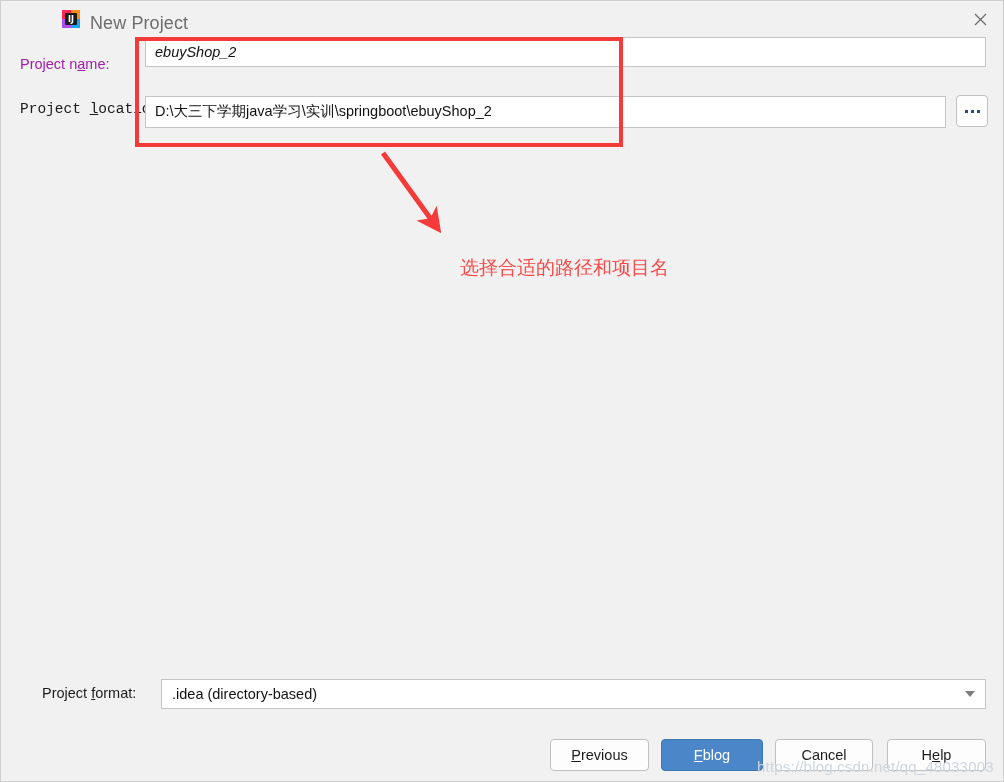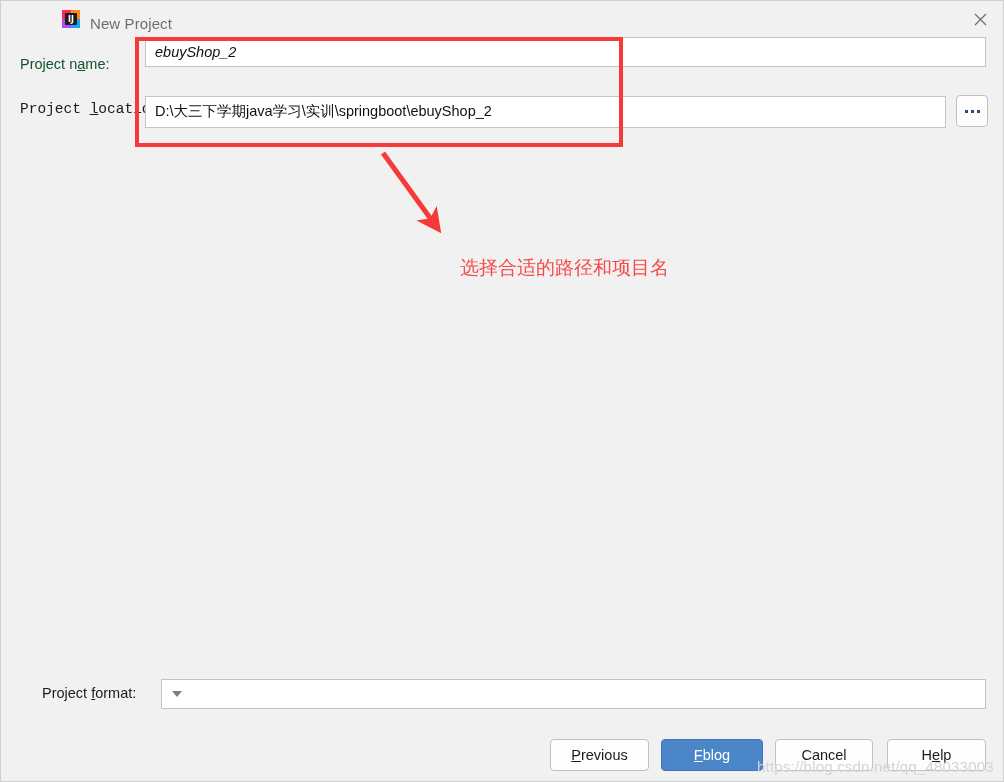--- a/index.html
+++ b/index.html
@@ -39,21 +39,21 @@
   #app-icon {
     width: 18px;
     height: 18px;
     margin-left: 13px;
     position: relative;
     flex: none;
     padding-left: 48px;
   }
   #title-text {
     margin-left: 10px;
-    font-size: 15px;
+    font-size: 18px;
     color: #6e6e6e;
     letter-spacing: .1px;
     margin-top: 8px;
   }
   #close-button {
     position: absolute;
     right: 0; top: 0;
     width: 46px;
     height: 36px;
     display: flex;
@@ -69,21 +69,21 @@
     font-size: 14.5px;
     color: #1c1c1c;
     text-align: left;
     white-space: nowrap;
   }
   #label-project-name {
     position: absolute;
     left: 19px;
     top: 55px;
     font-size: 14.5px;
-    color: #14532d;
+    color: #a21caf;
   }
   #label-project-location {
     position: absolute;
     left: 19px;
     top: 100px;
     font-size: 14.5px;
     color: #1c1c1c;
     font-family: Liberation Mono, monospace;
   }
   .mn { text-decoration: underline; text-underline-offset: 1px; }
@@ -326,20 +326,21 @@
       <line x1="12" y1="9" x2="62" y2="78" stroke="#f63a3a" stroke-width="5" marker-end="url(#arrowhead)"></line>
     </svg>
   </div>
 
   <div id="annotation-caption">选择合适的路径和项目名</div>
 
 
   <div id="label-project-format" class="field-label"><span>Project </span><span class="mn">f</span><span>ormat:</span></div>
 
   <div id="select-project-format">
+    <span id="select-project-format-value">.idea (directory-based)</span>
     <span id="select-arrow"></span>
   </div>
 
   <div id="button-previous" class="dlg-button">
       <span></span>
       <span class="mn">P</span>
       <span>revious</span>
     </div>
 
   <div id="button-finish" class="dlg-button">

